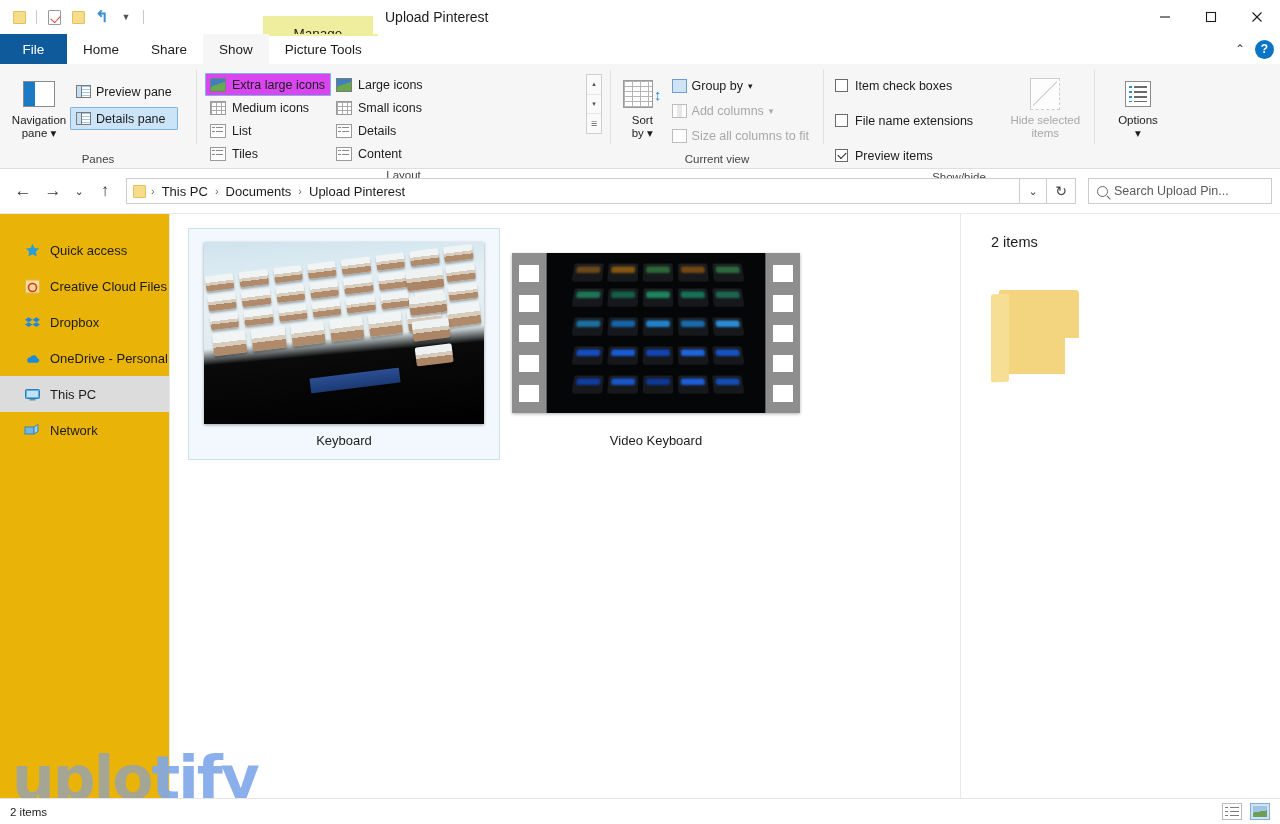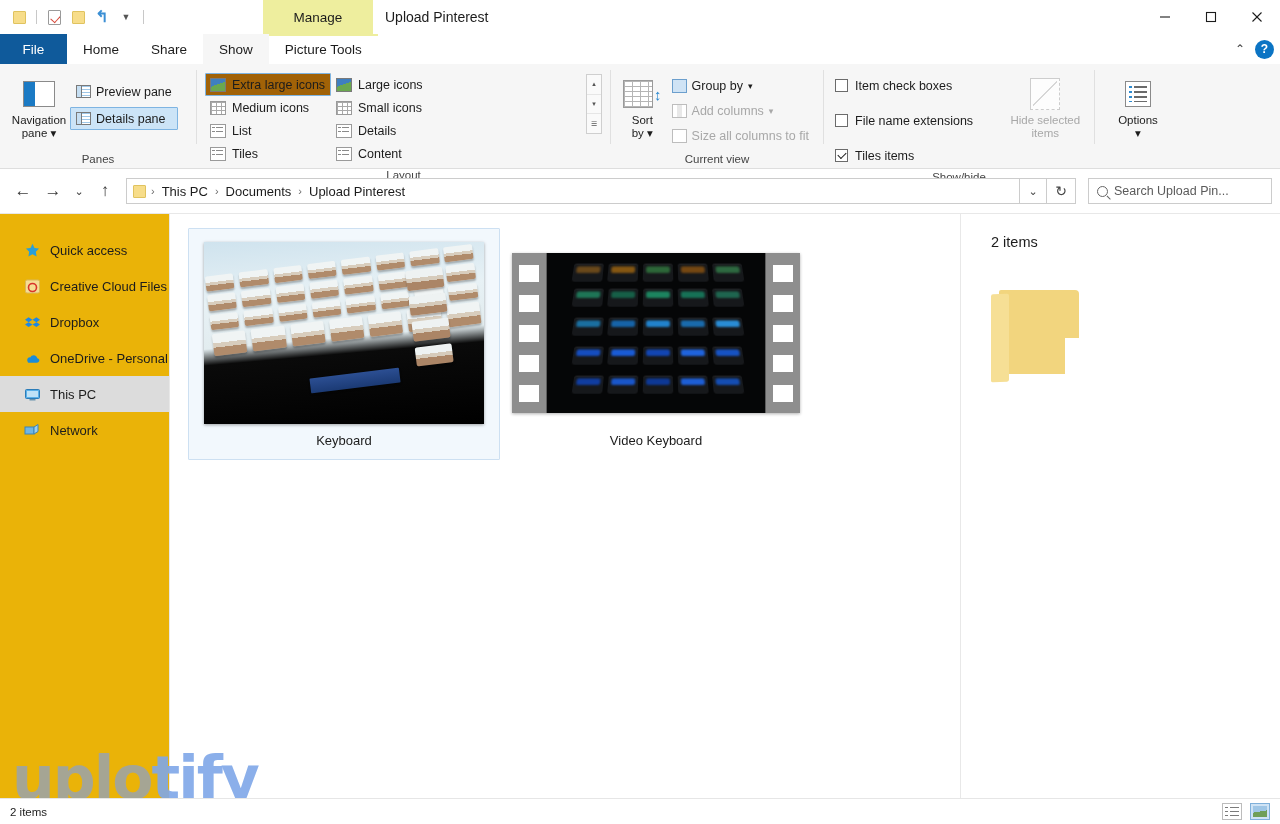--- a/index.html
+++ b/index.html
@@ -30,21 +30,21 @@
   }
   .doc-check:before {
     content:""; position:absolute; left:2px; top:4px; width:8px; height:5px;
     border-left:1.6px solid #d64b3c; border-bottom:1.6px solid #d64b3c;
     transform: rotate(-48deg);
   }
   .undo-arrow { color:#3b8fd4; font-size:16px; line-height:1; font-weight:bold; }
   .caret-sm { color:#555; font-size:9px; line-height:1; }
 
   .ctx-tab-header {
-    position:absolute; left:263px; top:0px; width:110px; height:34px;
+    position:absolute; left:263px; top:16px; width:110px; height:34px;
     background:#eeee9e; display:flex; align-items:center; justify-content:center;
     font-size:13.5px; color:#1c1c1c;
   }
   .win-title {
     position:absolute; left:385px; top:0; height:34px; display:flex; align-items:center;
     font-size:14px; color:#1c1c1c;
   }
   .win-controls { position:absolute; right:0; top:0; height:34px; display:flex; }
   .win-btn {
     width:46px; height:34px; display:flex; align-items:center; justify-content:center;
@@ -108,21 +108,21 @@
     text-decoration:none;
   }
 
   
   .gallery { display:flex; flex-wrap:wrap; width:380px; align-content:flex-start; padding-top:3px; }
   .gitem {
     width:126px; height:23px; display:flex; align-items:center; gap:6px; padding:0 4px;
     font-size:12.5px; color:#1c1c1c; cursor:default; border:1px solid transparent; border-radius:1px;
     white-space:nowrap;
   }
-  .gitem.sel { border-color:#7eb4e2; background:#a16207; }
+  .gitem.sel { border-color:#7eb4e2; background:#d946ef; }
   .gico { width:16px; height:14px; flex:0 0 16px; border:1px solid #9a9a9a; background:#fff; position:relative; overflow:hidden; }
   .gico.photo { background:linear-gradient(160deg,#3f7fbf 45%, #6aa84f 45%); border-color:#7a7a7a; }
   .gico.grid3 {
     background-image:
       linear-gradient(to right, #a9a9a9 1px, transparent 1px),
       linear-gradient(to bottom, #a9a9a9 1px, transparent 1px);
     background-size: 5px 4px;
   }
   .gico.lines { background:#fff; }
   .gico.lines:before {
@@ -499,21 +499,21 @@
           <div class="cbrow">
             <span class="cbox"></span>
             <span>Item check boxes</span>
           </div>
           <div class="cbrow">
             <span class="cbox"></span>
             <span>File name extensions</span>
           </div>
           <div class="cbrow">
             <span class="cbox on"></span>
-            <span>Tiles items</span>
+            <span>Preview items</span>
           </div>
         </div>
         <div class="big-btn" style="width:86px; margin-left:4px;">
           <div class="glyph">
               <span class="hide-sel-ico"></span>
             </div>
           <div class="lbl" style="color:#a8a8a8;">
             <span>Hide selected</span><br>
             <span>items</span>
           </div>

